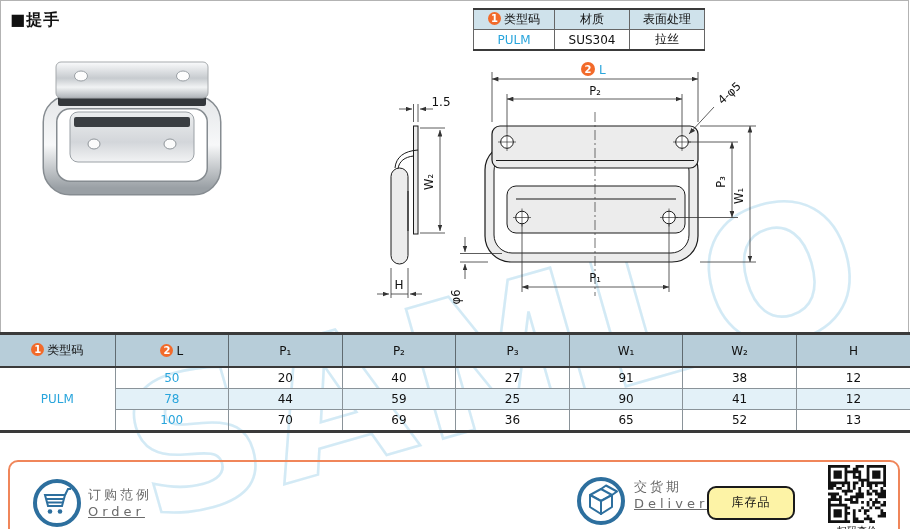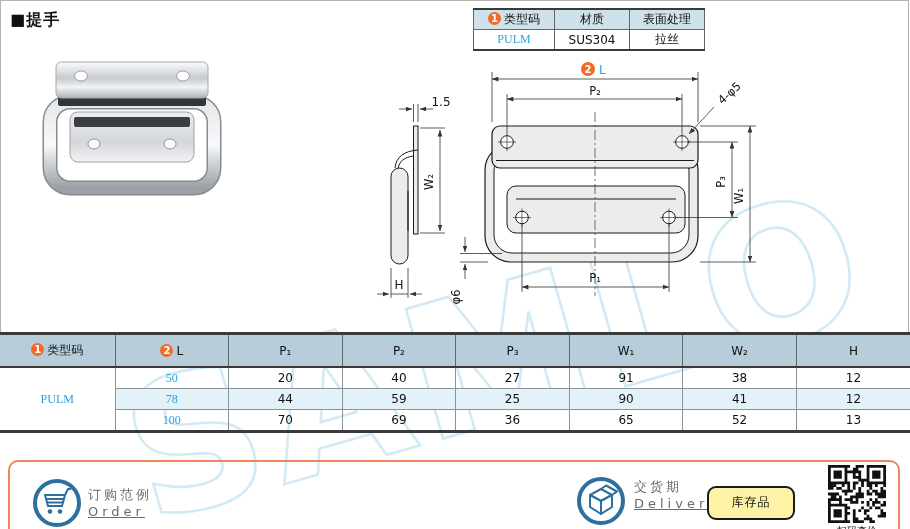--- a/index.html
+++ b/index.html
@@ -24,21 +24,21 @@
 
   
   .main-table{left:0;top:332px;width:910px;border-collapse:collapse;table-layout:fixed;
               font-size:12px;text-align:center;border-bottom:3px solid #3a3a3a;}
   .main-table th{background:#b7cdd9;height:29px;font-weight:normal;border:1px solid #5f6a70;
                  border-top:3px solid #3a3a3a;border-bottom:2px solid #3a3a3a;}
   .main-table td{height:18px;border:1px solid #8a9399;background:transparent;}
   .main-table th:first-child,.main-table td:first-child{border-left:none;}
   .main-table th:last-child,.main-table td:last-child{border-right:none;}
   .main-table tr.alt td{background:#e3f1f8;}
-  .blue{color:#29a5dc;font-family:Liberation Serif, serif;}
+  .blue{color:#29a5dc;}
 
   .circ{display:inline-block;width:13px;height:13px;line-height:13px;border-radius:50%;
         background:#f26a2a;color:#fff;font-size:10px;font-weight:bold;text-align:center;
         vertical-align:1px;margin-right:3px;}
 
   
   .strip{left:8px;top:436px;width:892px;height:88px;border:2px solid #f0865a;border-radius:10px;box-sizing:border-box;background:transparent;margin-top:24px;}
   .strip .icon-circle{position:absolute;width:50px;height:50px;}
   .lbl{position:absolute;color:#6b6b6b;font-size:13px;line-height:17px;}
   .lbl .cn{letter-spacing:3px;} .lbl .en{letter-spacing:4px;text-decoration:underline;}

